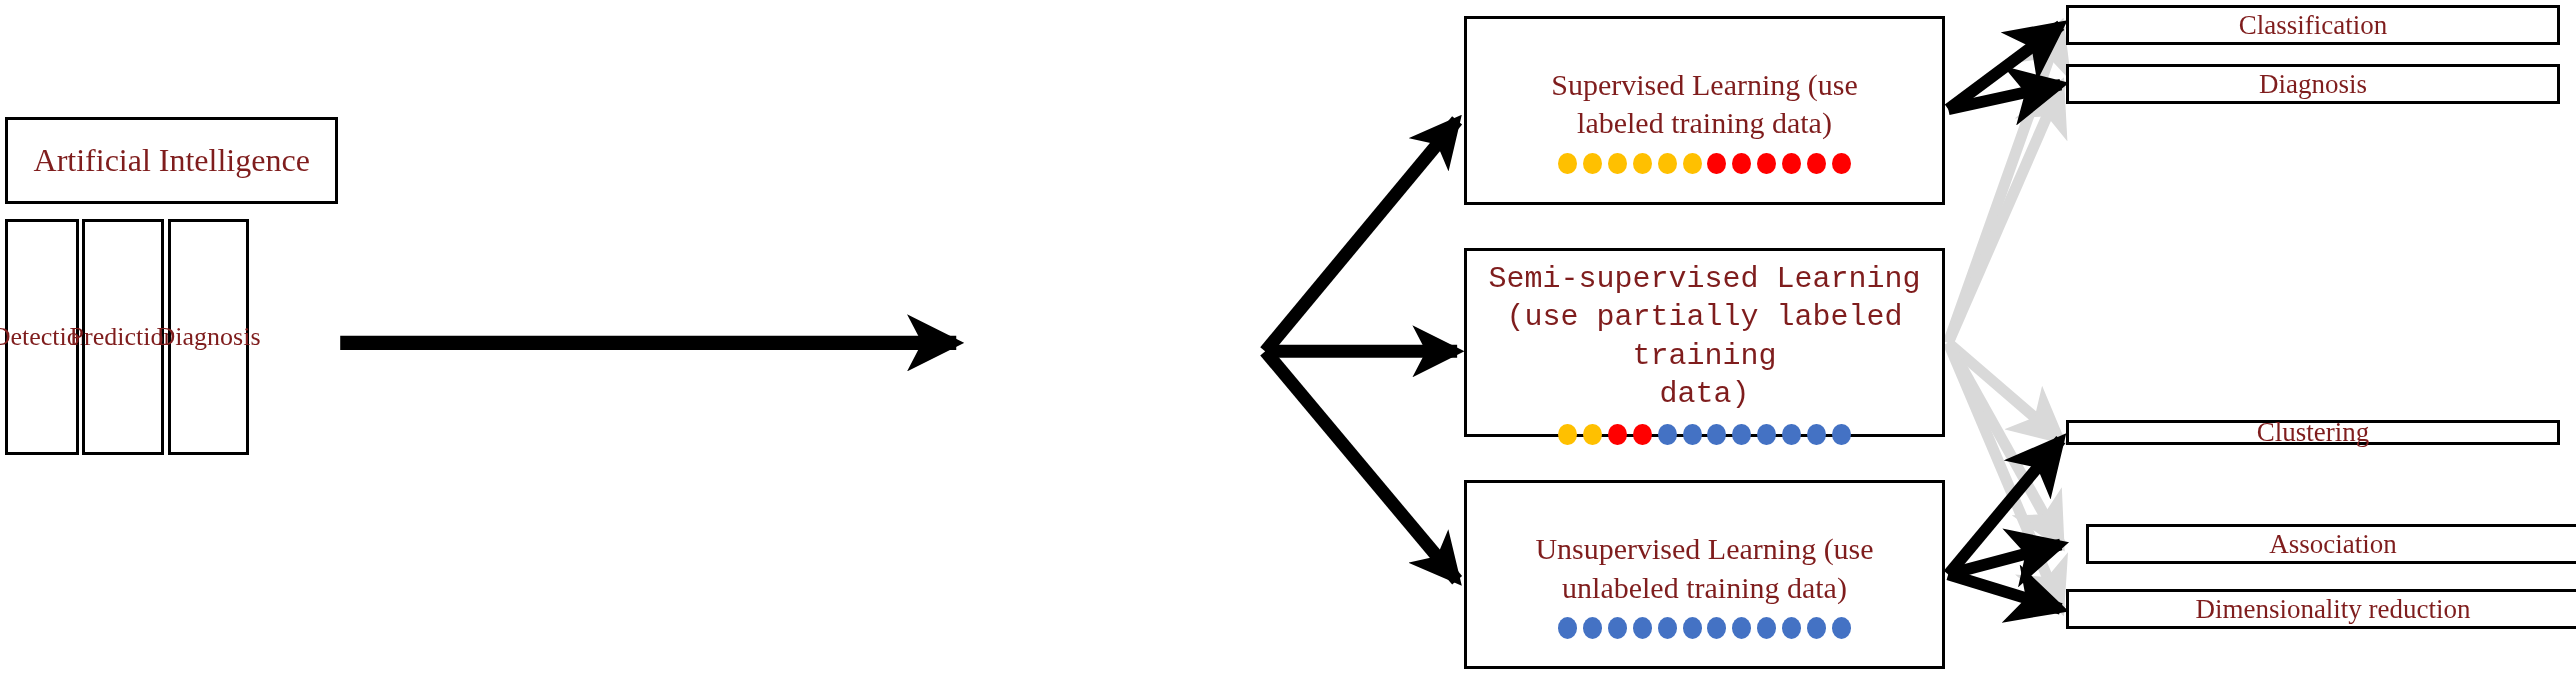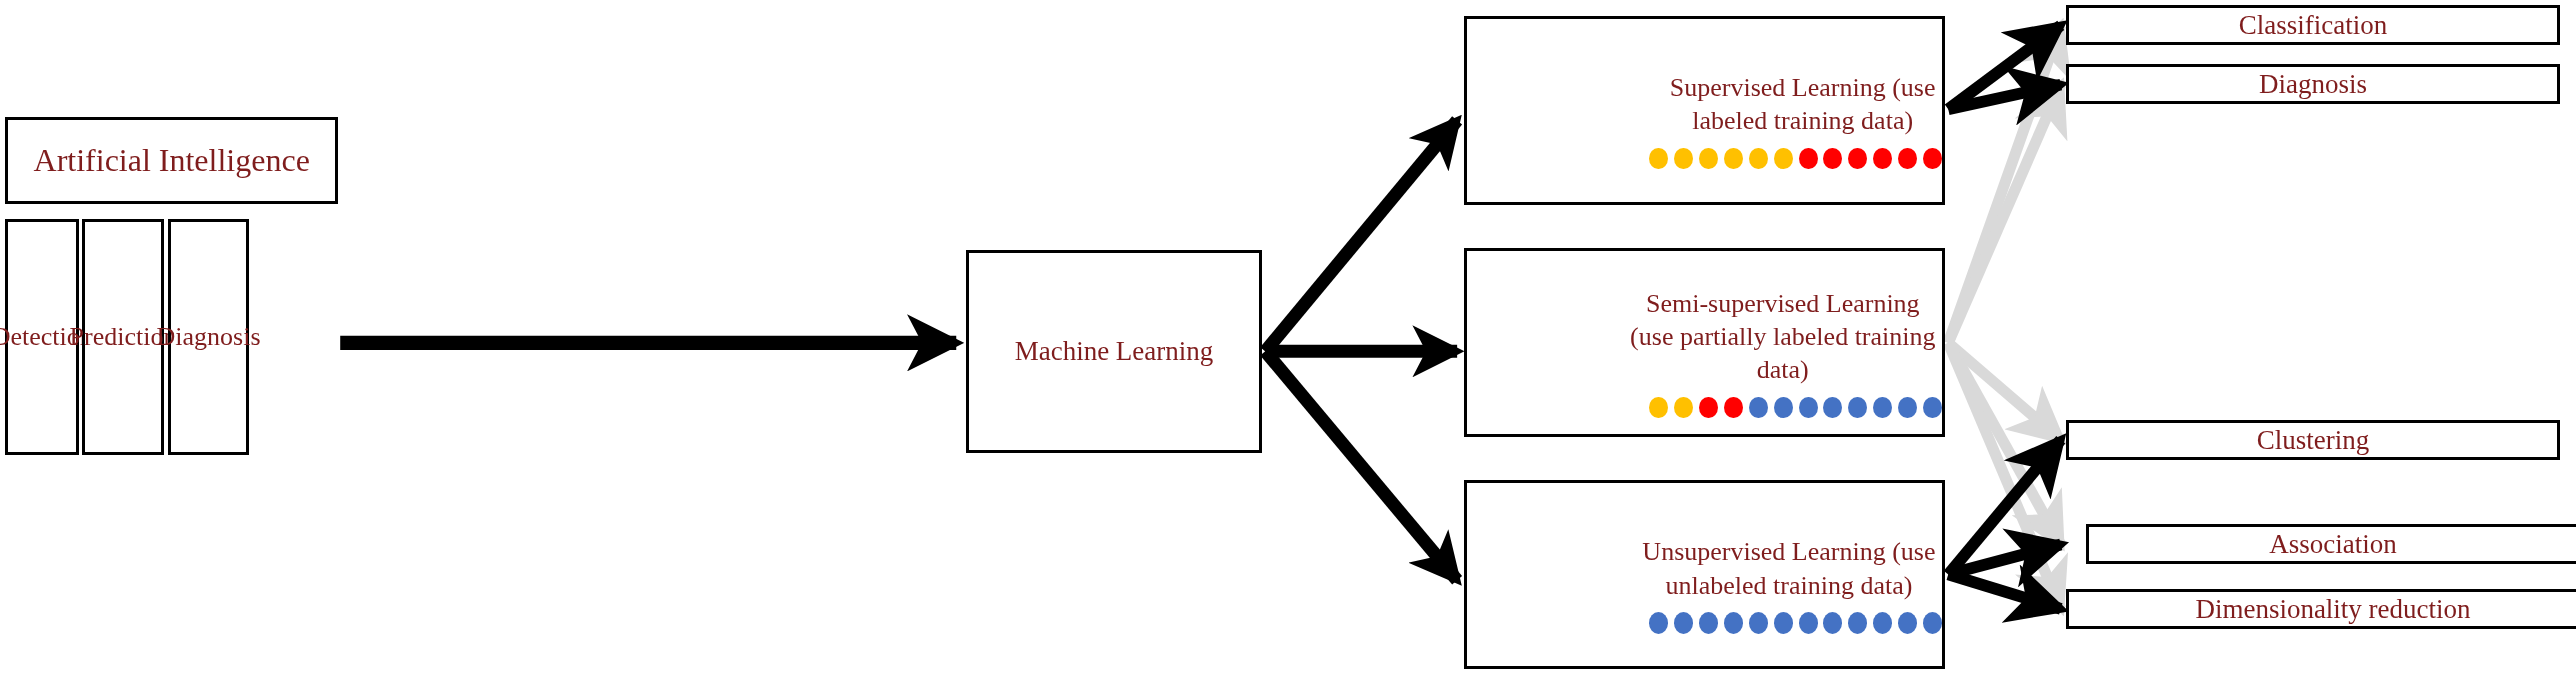--- a/index.html
+++ b/index.html
@@ -45,23 +45,23 @@
   #node-ai        { left: 5.2px;   top: 117px; width: 333px; height: 87px; font-size: 32px; }
   #node-detection { left: 5.2px;   top: 219px; width: 74px; height: 236px; font-size: 26px; }
   #node-prediction{ left: 82px; top: 219px; width: 82px; height: 236px; font-size: 26px; }
   #node-diagnosis { left: 168px; top: 219px; width: 81px; height: 236px; font-size: 26px; }
   #node-recommendation { left: 252px; top: 219px; width: 86px; height: 236px; font-size: 26px; }
 
   
   #node-ml { left: 966px; top: 250px; width: 296px; height: 203px; font-size: 27px; }
 
   
-  .learning { font-size: 26px; padding-top: 20px; align-items: flex-end; }
+  .learning { font-size: 30px; padding-top: 20px; }
   #node-supervised      { left: 1464px; top: 15.6px;  width: 481px; height: 189px; }
-  #node-semisupervised  { left: 1464px; top: 248px; width: 481px; height: 189px; }
+  #node-semisupervised  { left: 1464px; top: 248px; width: 481px; height: 189px; font-family: Liberation Mono, monospace; }
   #node-unsupervised    { left: 1464px; top: 480px; width: 481px; height: 189px; }
 
   .dots {
     display: flex;
     flex-direction: row;
     justify-content: center;
     align-items: center;
     gap: 5.9px;
     margin-top: 10.4px;
   }
@@ -69,21 +69,21 @@
     width: 19px;
     height: 21.5px;
     border-radius: 50%;
     flex: 0 0 auto;
   }
 
   
   .outcome { font-size: 27px; }
   #node-classification { left: 2066px; top: 5.2px;   width: 494px; height: 40px; }
   #node-regression     { left: 2066px; top: 64px;  width: 494px; height: 40px; }
-  #node-clustering     { left: 2066px; top: 420px; width: 494px; height: 40px; text-align: right; }
+  #node-clustering     { left: 2066px; top: 420px; width: 494px; height: 25px; text-align: right; }
   #node-association    { left: 2066px; top: 524px; width: 494px; height: 40px; margin-left: 20px; }
   #node-dimreduction   { left: 2066px; top: 589px; width: 534px; height: 40px; }
 </style>
 </head>
 <body>
 
 <div id="stage">
 
   <svg class="layer" viewBox="0 0 3960 1076">
     <defs>
@@ -156,23 +156,20 @@
   <div class="node" id="node-detection">
     <span class="label">Detection</span>
   </div>
   <div class="node" id="node-prediction">
     <span class="label">Prediction</span>
   </div>
   <div class="node" id="node-diagnosis">
     <span class="label">Diagnosis</span>
   </div>
 
-  <div class="node" id="node-ml">
-    <span class="label">Machine Learning</span>
-  </div>
 
   <div class="node learning" id="node-supervised">
     <span class="label">Supervised Learning (use
 labeled training data)</span>
     <div class="dots">
         <span class="dot" style="background: rgb(255, 192, 0);"></span>
         <span class="dot" style="background: rgb(255, 192, 0);"></span>
         <span class="dot" style="background: rgb(255, 192, 0);"></span>
         <span class="dot" style="background: rgb(255, 192, 0);"></span>
         <span class="dot" style="background: rgb(255, 192, 0);"></span>

